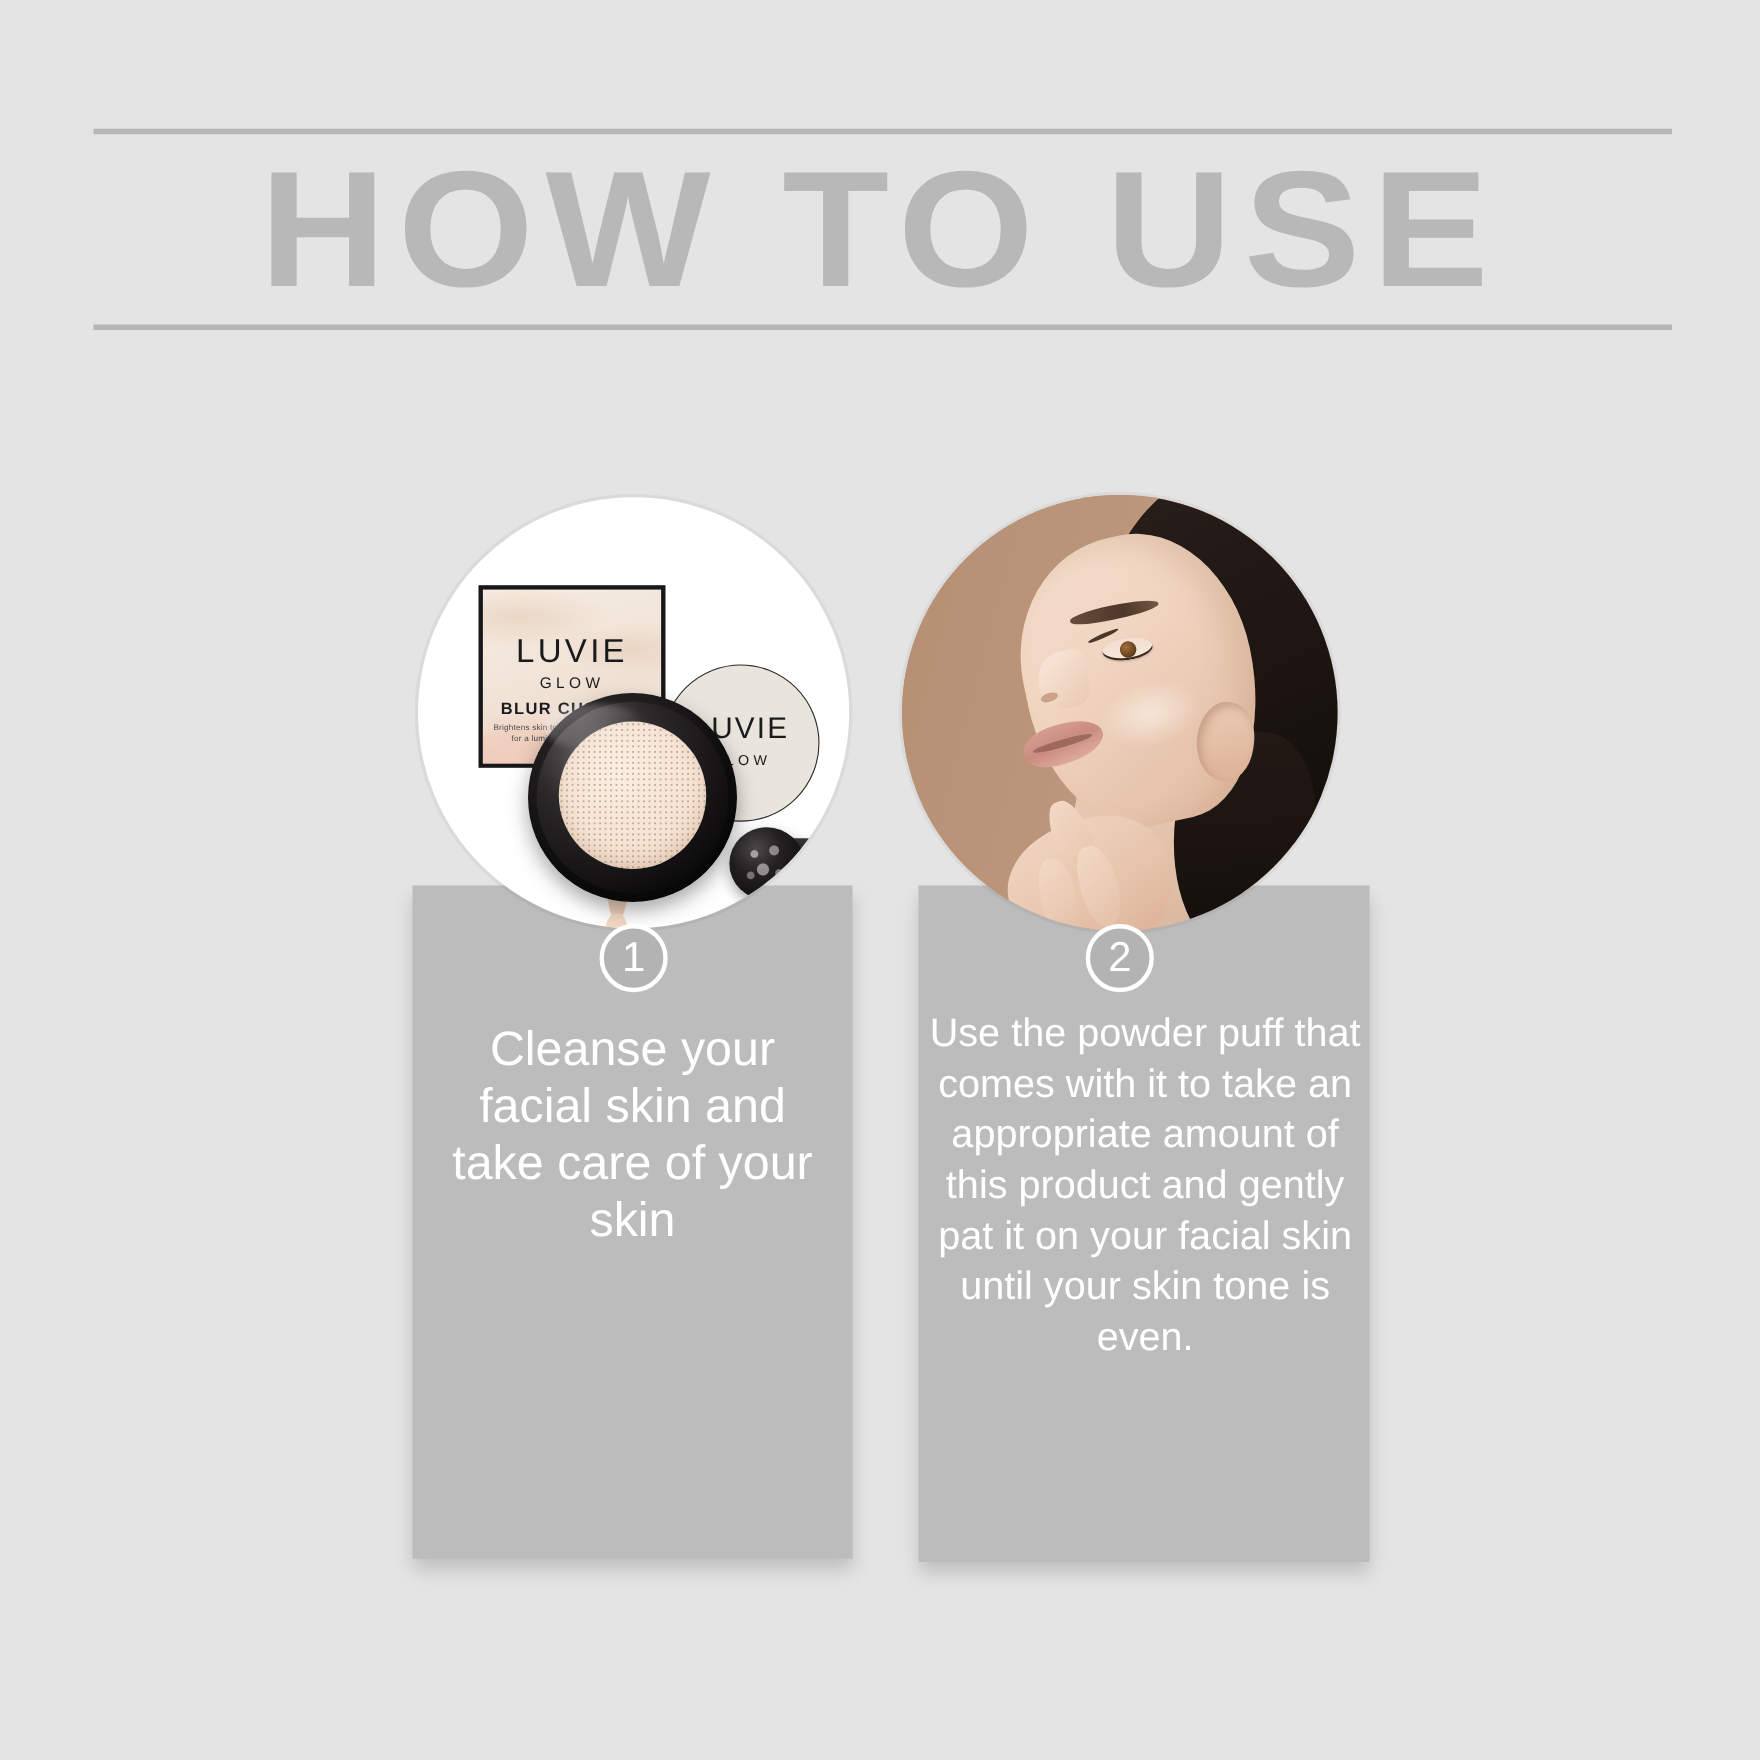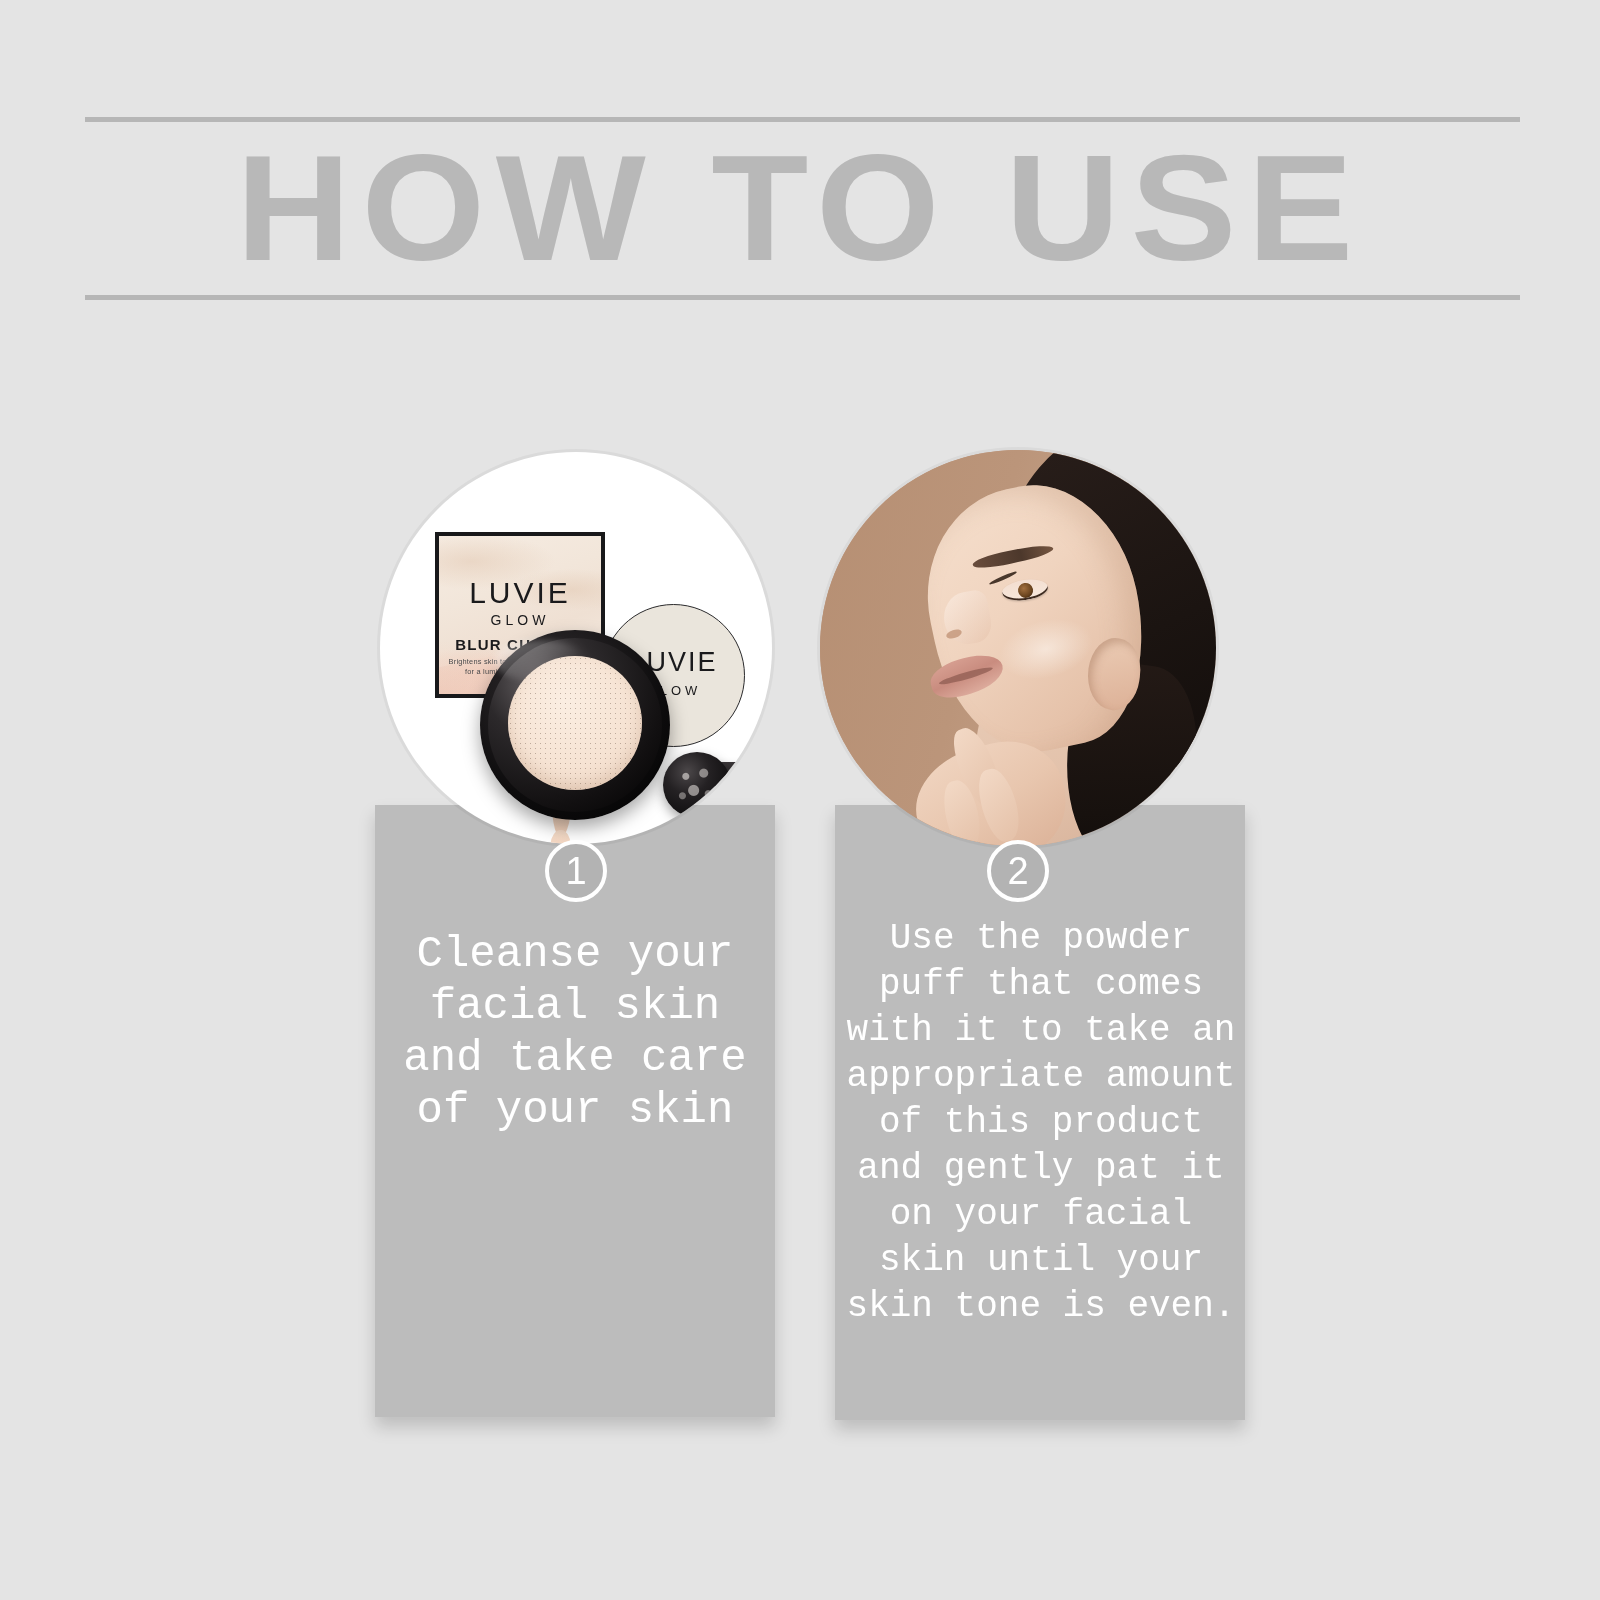--- a/index.html
+++ b/index.html
@@ -57,21 +57,21 @@
     display:flex;align-items:center;justify-content:center;
     color:#ffffff;font-size:38px;font-weight:400;line-height:1;
     font-family:"Liberation Sans","DejaVu Sans",sans-serif;
   }
   .step1 .badge{left:525px;top:840px;}
   .step2 .badge{left:967px;top:840px;}
 
   
   .caption{
     position:absolute;color:#ffffff;text-align:center;
-    font-family:Liberation Mono, monospace;
+    font-family:Liberation Sans, sans-serif;
     font-weight:300;
     white-space:pre-line;
   }
   .step1 .caption{left:375px;top:928px;width:360px;font-size:44px;line-height:52px;}
   .step2 .caption{left:825px;top:916px;width:392px;font-size:36px;line-height:46px;}
 
   
   .scene{position:absolute;inset:0;}
 
   

